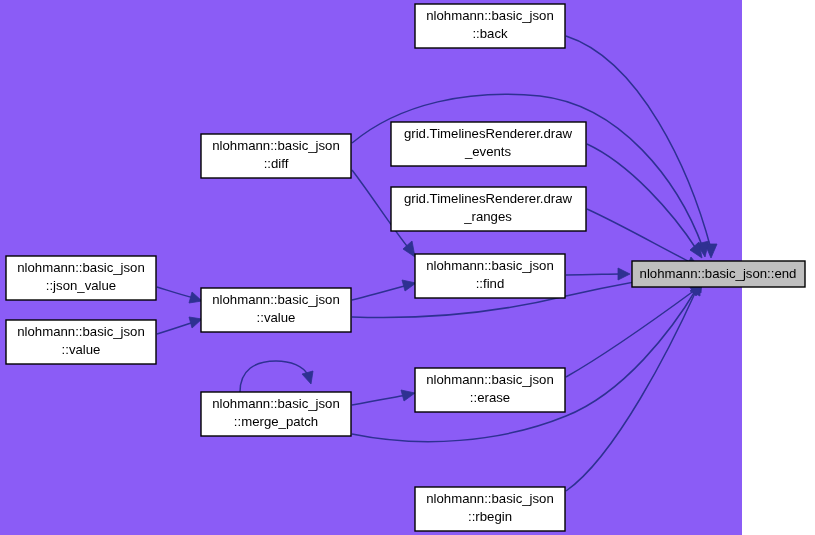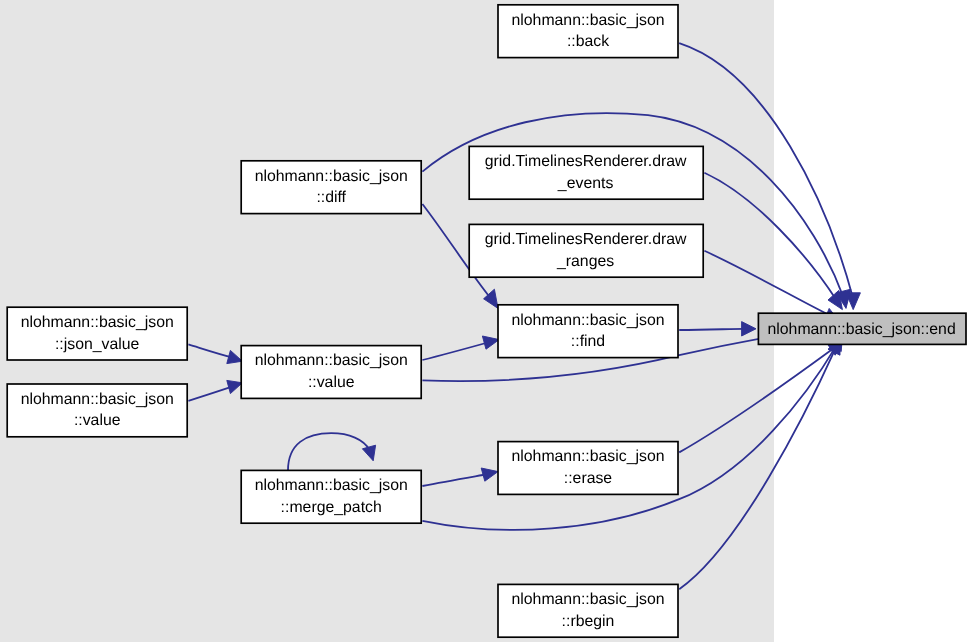--- a/index.html
+++ b/index.html
@@ -8,23 +8,23 @@
     background: #ffffff;
   }
   body {
     width: 815px;
     height: 535px;
     overflow: hidden;
     font-family: "Liberation Sans", sans-serif;
   }
   #graph-root {
     position: relative;
-    width: 645px;
+    width: 742px;
     height: 535px;
-    background: #e5e5e5;
+    background: #8b5cf6;
   }
   svg#callgraph {
     display: block;
     width: 815px;
     height: 535px;
   }
   .node-box {
     fill: #ffffff;
     stroke: #000000;
     stroke-width: 1.4;

